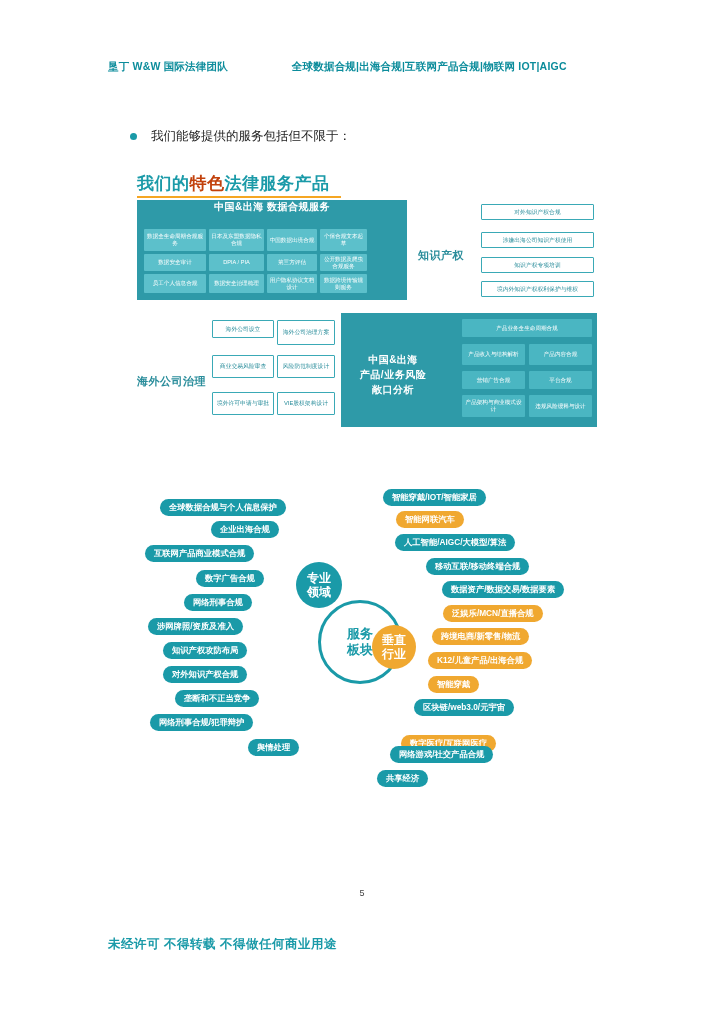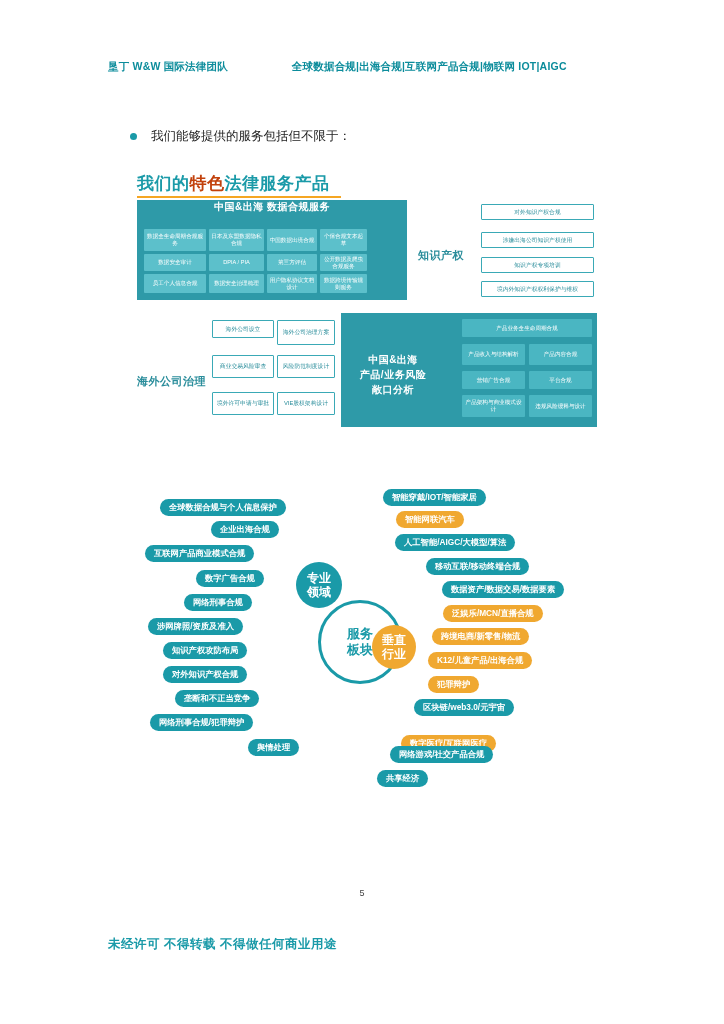--- a/index.html
+++ b/index.html
@@ -263,21 +263,21 @@
 行业</div>
 
   <div class="pill teal" style="left:383px; top:489px;">智能穿戴/IOT/智能家居</div>
   <div class="pill amber" style="left:396px; top:511px;">智能网联汽车</div>
   <div class="pill teal" style="left:395px; top:534px;">人工智能/AIGC/大模型/算法</div>
   <div class="pill teal" style="left:426px; top:558px;">移动互联/移动终端合规</div>
   <div class="pill teal" style="left:442px; top:581px;">数据资产/数据交易/数据要素</div>
   <div class="pill amber" style="left:443px; top:605px;">泛娱乐/MCN/直播合规</div>
   <div class="pill amber" style="left:432px; top:628px;">跨境电商/新零售/物流</div>
   <div class="pill amber" style="left:428px; top:652px;">K12/儿童产品/出海合规</div>
-  <div class="pill amber" style="left:428px; top:676px;">犯罪辩护</div>
+  <div class="pill amber" style="left:428px; top:676px;">智能穿戴</div>
   <div class="pill teal" style="left:414px; top:699px;">区块链/web3.0/元宇宙</div>
   <div class="pill amber" style="left:401px; top:723px;margin-top:12px;">数字医疗/互联网医疗</div>
   <div class="pill teal" style="left:390px; top:746px;">网络游戏/社交产品合规</div>
   <div class="pill teal" style="left:377px; top:770px;">共享经济</div>
 
   <div class="page-num">5</div>
   <div class="footer-note">未经许可 不得转载 不得做任何商业用途</div>
 
 </div>
 

